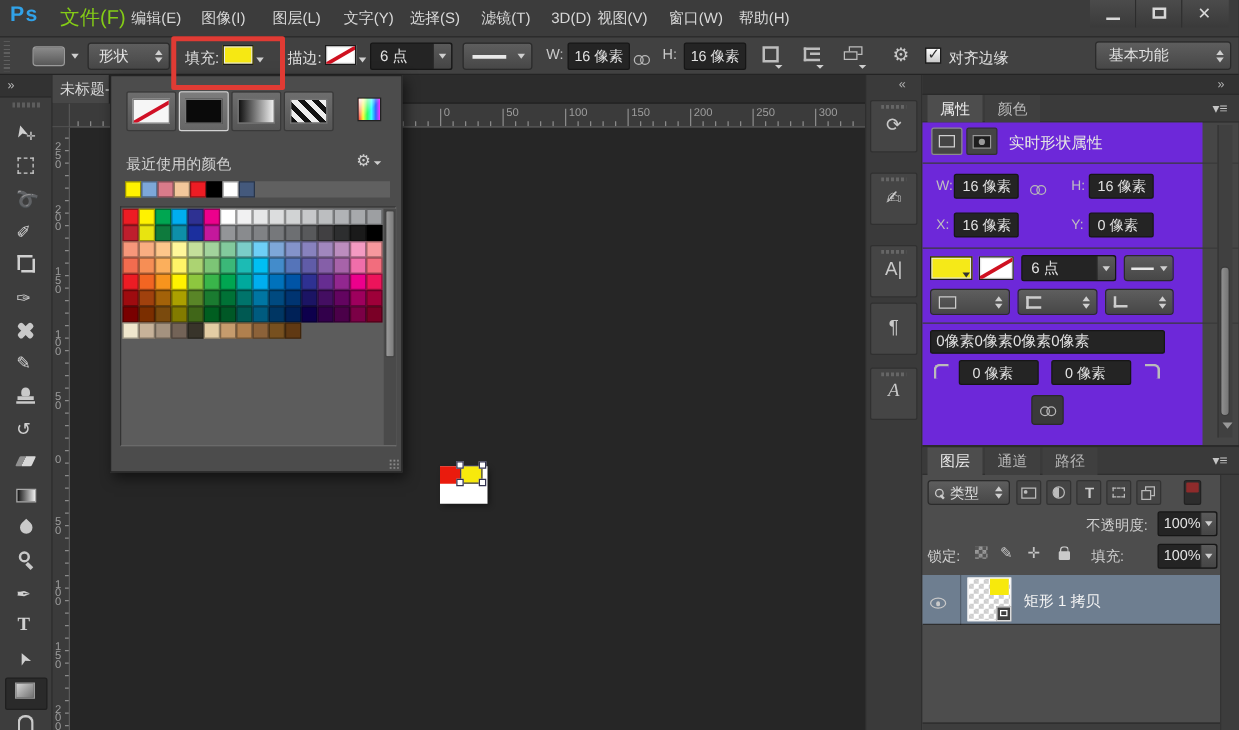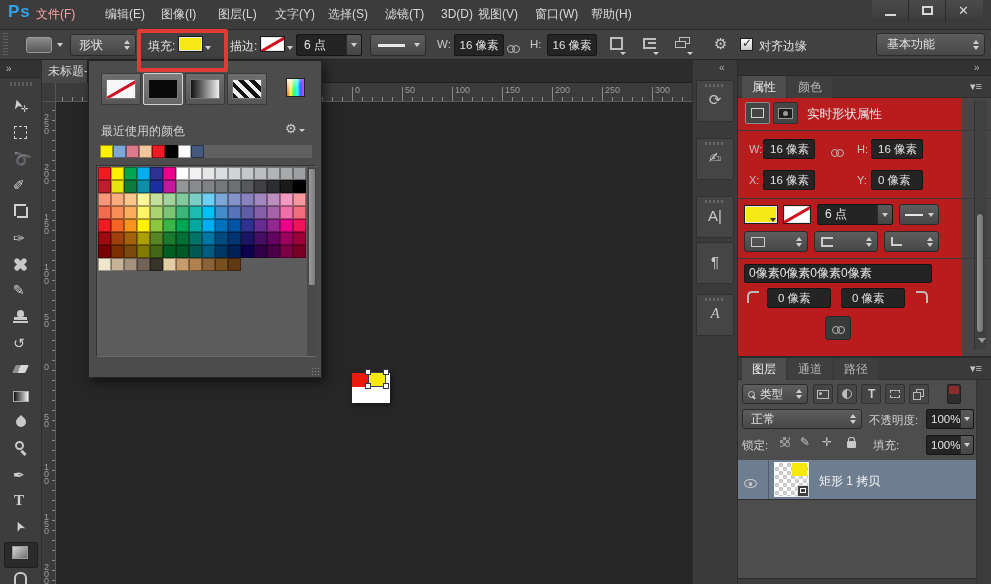--- a/index.html
+++ b/index.html
@@ -19,21 +19,21 @@
 .lockico::before{content:'';position:absolute;left:1px;top:-4px;width:5px;height:4px;border:1.5px solid #c9c9c9;border-bottom:none;border-radius:3px 3px 0 0}
 .checker{background-image:linear-gradient(45deg,#cdcdcd 25%,transparent 25%,transparent 75%,#cdcdcd 75%),linear-gradient(45deg,#cdcdcd 25%,transparent 25%,transparent 75%,#cdcdcd 75%);background-size:8px 8px;background-position:0 0,4px 4px;background-color:#fff}
 .ring{display:inline-block;width:8px;height:8px;border:1.5px solid #b8b8b8;border-radius:50%;vertical-align:middle}
 .ring+.ring{margin-left:-3px}
 </style>
 </head>
 <body>
 
 <div id="titlebar" class="a" style="left:0;top:0;width:991px;height:30px;background:#3c3c3c;border-bottom:1px solid #272727">
     <div style="position: absolute; left: 8px; top: 2px; font-size: 17px; font-weight: bold; color: rgb(49, 162, 232); letter-spacing: 1px;">Ps</div>
-    <div style="position: absolute; left: 36px; top: 0px; height: 29px; line-height: 29px; color: #fca5a5; font-size: 12px;">文件(F)</div>
+    <div style="position: absolute; left: 48px; top: 0px; height: 29px; line-height: 29px; color: #84cc16; font-size: 16px;">文件(F)</div>
     <div style="position: absolute; left: 105px; top: 0px; height: 29px; line-height: 29px; color: rgb(216, 216, 216); font-size: 12px;">编辑(E)</div>
     <div style="position: absolute; left: 161px; top: 0px; height: 29px; line-height: 29px; color: rgb(216, 216, 216); font-size: 12px;">图像(I)</div>
     <div style="position: absolute; left: 218px; top: 0px; height: 29px; line-height: 29px; color: rgb(216, 216, 216); font-size: 12px;">图层(L)</div>
     <div style="position: absolute; left: 275px; top: 0px; height: 29px; line-height: 29px; color: rgb(216, 216, 216); font-size: 12px;">文字(Y)</div>
     <div style="position: absolute; left: 328px; top: 0px; height: 29px; line-height: 29px; color: rgb(216, 216, 216); font-size: 12px;">选择(S)</div>
     <div style="position: absolute; left: 385px; top: 0px; height: 29px; line-height: 29px; color: rgb(216, 216, 216); font-size: 12px;">滤镜(T)</div>
     <div style="position: absolute; left: 441px; top: 0px; height: 29px; line-height: 29px; color: rgb(216, 216, 216); font-size: 12px;">3D(D)</div>
     <div style="position: absolute; left: 478px; top: 0px; height: 29px; line-height: 29px; color: rgb(216, 216, 216); font-size: 12px;">视图(V)</div>
     <div style="position: absolute; left: 535px; top: 0px; height: 29px; line-height: 29px; color: rgb(216, 216, 216); font-size: 12px;">窗口(W)</div>
     <div style="position: absolute; left: 591px; top: 0px; height: 29px; line-height: 29px; color: rgb(216, 216, 216); font-size: 12px;">帮助(H)</div>
@@ -354,21 +354,21 @@
       <div style="position: absolute; left: 0px; top: 10px; width: 36px; text-align: center; color: rgb(201, 201, 201); font-size: 15px; font-family: &quot;Liberation Serif&quot;, serif; font-style: italic;">A</div>
     </div>
   </div>
 <div id="rightcol" class="a" style="left:737px;top:60px;width:254px;height:524px;background:#464646;border-left:1px solid #2b2b2b">
     <div style="position: absolute; left: 0px; top: 0px; width: 254px; height: 16px; background: rgb(50, 50, 50); border-bottom: 1px solid rgb(42, 42, 42);"></div>
     <div style="position: absolute; left: 236px; top: 2px; color: rgb(176, 176, 176); font-size: 10px;">»</div>
     <div style="position: absolute; left: 0px; top: 16px; width: 254px; height: 22px; background: rgb(58, 58, 58); border-bottom: 1px solid rgb(47, 47, 47);"></div>
     <div style="position: absolute; left: 4px; top: 16px; width: 44px; height: 22px; line-height: 22px; text-align: center; font-size: 12px; background: rgb(77, 77, 77); color: rgb(236, 236, 236);">属性</div>
     <div style="position: absolute; left: 50px; top: 16px; width: 44px; height: 22px; line-height: 22px; text-align: center; font-size: 12px; background: rgb(63, 63, 63); color: rgb(181, 181, 181);">颜色</div>
     <div style="position: absolute; left: 232px; top: 20px; color: rgb(197, 197, 197); font-size: 11px;">▾≡</div>
-    <div style="position: absolute; left: 0px; top: 38px; width: 224px; height: 258px; background: #b91c1c; text-align: right;">
+    <div style="position: absolute; left: 0px; top: 38px; width: 224px; height: 258px; background: #6d28d9;">
       <div style="position: absolute; left: 7px; top: 4px; width: 25px; height: 22px; background: rgb(69, 69, 69); border: 1px solid rgb(140, 140, 140); border-radius: 2px;">
         <div style="position: absolute; left: 5px; top: 5px; width: 13px; height: 10px; border: 1px solid rgb(208, 208, 208);"></div>
       </div>
       <div style="position: absolute; left: 35px; top: 4px; width: 25px; height: 22px; background: rgb(69, 69, 69); border: 1px solid rgb(48, 48, 48); border-radius: 2px;">
         <div style="position: absolute; left: 4px; top: 5px; width: 15px; height: 11px; background: rgb(30, 30, 30); border: 1px solid rgb(153, 153, 153);"></div>
         <div style="position: absolute; left: 9px; top: 8px; width: 5px; height: 5px; background: rgb(153, 153, 153); border-radius: 50%;"></div>
       </div>
       <div style="position: absolute; left: 69px; top: 8px; color: rgb(228, 228, 228); font-size: 12.5px;">实时形状属性</div>
       <div style="position: absolute; left: 0px; top: 32px; width: 254px; height: 1px; background: rgb(58, 58, 58);"></div>
       <div style="position: absolute; left: 11px; top: 45px; color: rgb(192, 192, 192); font-size: 11px;">W:</div>
@@ -459,27 +459,20 @@
       </div>
       <div style="position: absolute; left: 147px; top: 4px; width: 20px; height: 20px; background: rgb(69, 69, 69); border: 1px solid rgb(51, 51, 51); border-radius: 2px;">
         <div style="position: absolute; left: 4px; top: 5px; width: 10px; height: 8px; border: 1px dashed rgb(187, 187, 187);"></div>
       </div>
       <div style="position: absolute; left: 171px; top: 4px; width: 20px; height: 20px; background: rgb(69, 69, 69); border: 1px solid rgb(51, 51, 51); border-radius: 2px;">
         <div style="position: absolute; left: 6px; top: 4px; width: 8px; height: 8px; border: 1px solid rgb(187, 187, 187);"></div>
         <div style="position: absolute; left: 3px; top: 7px; width: 8px; height: 8px; border: 1px solid rgb(187, 187, 187); background: rgb(69, 69, 69);"></div>
       </div>
       <div style="position: absolute; left: 209px; top: 4px; width: 14px; height: 20px; background: rgb(45, 45, 45); border: 1px solid rgb(34, 34, 34); border-radius: 2px;">
         <div style="position: absolute; left: 1px; top: 1px; width: 10px; height: 8px; background: rgb(142, 43, 43); border-radius: 1px;"></div>
-      </div>
-      <div class="combo" style="position: absolute; left: 4px; top: 29px; width: 120px; height: 20px; display: flex; align-items: center;">
-        <div style="position: static; margin-left: 8px; font-size: 12px; color: rgb(226, 226, 226);">正常</div>
-        <span class="updn">
-          <i class="u"></i>
-          <i class="d"></i>
-        </span>
       </div>
       <div style="position: absolute; left: 131px; top: 33px; color: rgb(207, 207, 207); font-size: 11.5px;">不透明度:</div>
       <div class="dfield" style="position: absolute; left: 188px; top: 29px; width: 48px; height: 20px; display: flex;">
         <div style="position: static; margin-left: 4px; align-self: center; font-size: 11.5px;">100%</div>
         <span class="ddbtn" style="width:14px">
           <i class="dar"></i>
         </span>
       </div>
       <div style="position: absolute; left: 4px; top: 58px; color: rgb(207, 207, 207); font-size: 11.5px;">锁定:</div>
       <div style="position: absolute; left: 40px; top: 55px; width: 16px; height: 16px;">

